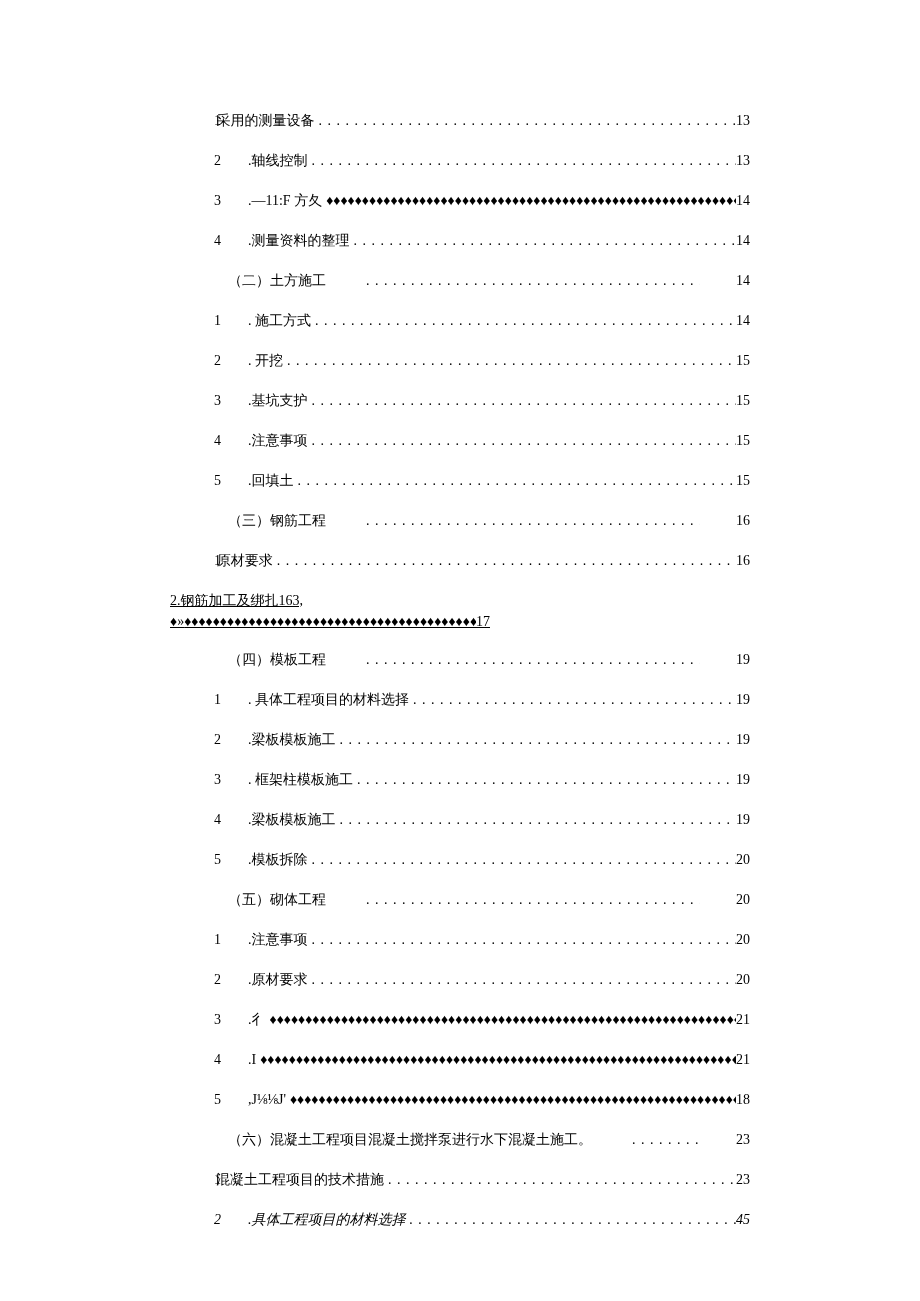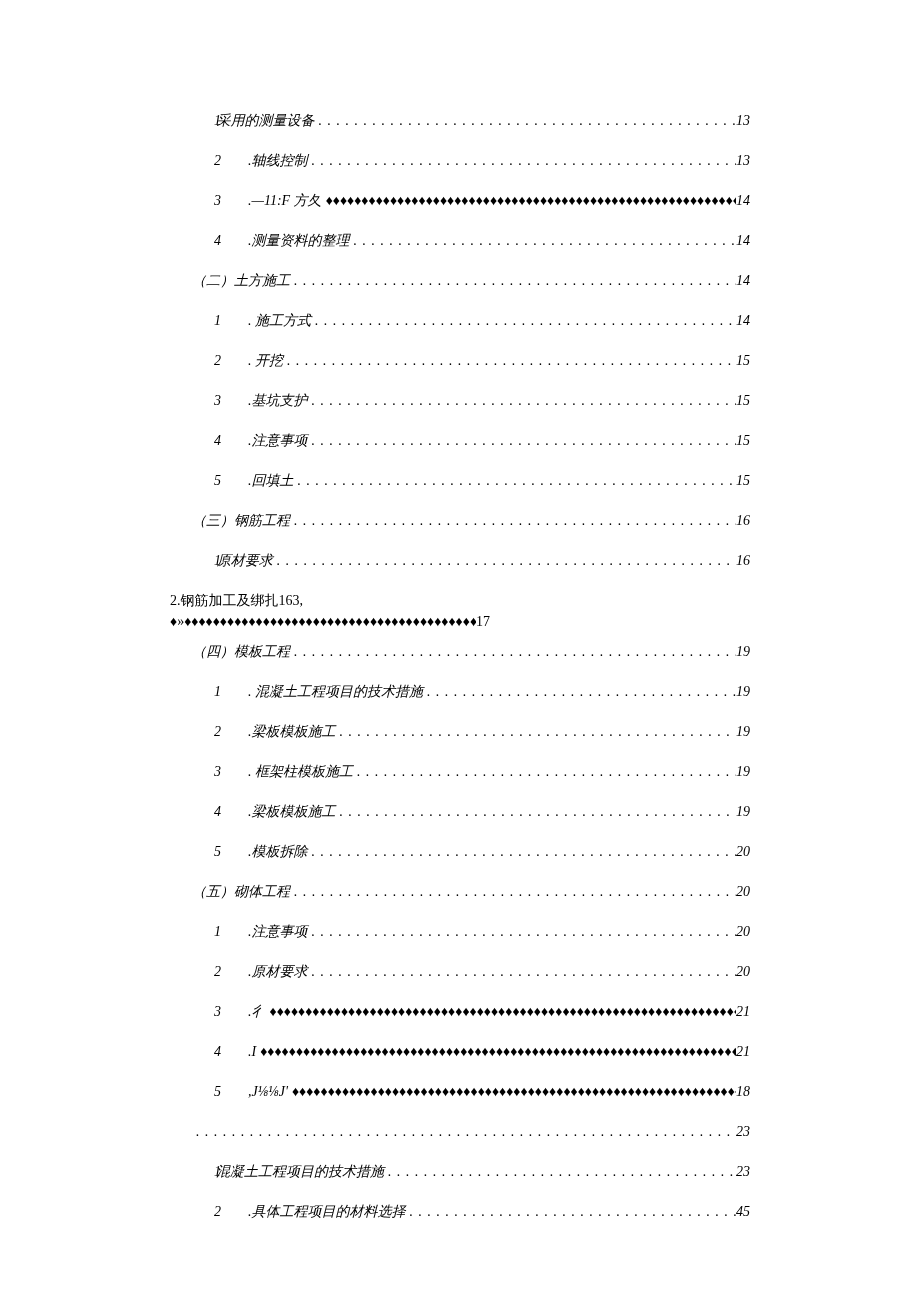--- a/index.html
+++ b/index.html
@@ -14,21 +14,20 @@
     padding: 110px 170px 80px 170px;
     width: 580px;
     font-size: 14px;
     line-height: 1.5;
   }
   .toc-line {
     display: flex;
     align-items: baseline;
     margin-bottom: 19px;
     white-space: nowrap;
-    font-style: italic;
   }
   .toc-line .num {
     display: inline-block;
     min-width: 34px;
   }
   .toc-line .num.wide {
     min-width: 0px;
   }
   .toc-line .label {
     white-space: nowrap;
@@ -37,29 +36,30 @@
     flex: 1 1 auto;
     overflow: hidden;
     letter-spacing: 1px;
     padding: 0 4px;
     min-width: 0;
   }
   .toc-line .page-no {
     white-space: nowrap;
   }
   .indent-1 { padding-left: 44px; }
-  .indent-2 { padding-left: 22px; }
+  .indent-2 { padding-left: 22px; gap: 36px; }
   .indent-0 { padding-left: 0px; }
   .diamond .dots {
     letter-spacing: 0px;
     font-family: Arial, sans-serif;
   }
   .italic { font-style: italic; }
   .wrapblock {
-    margin-bottom: 9px;
+    margin-bottom: 17px;
+    text-decoration: underline;
   }
   .wrapblock-line1 {
     display: flex;
     align-items: baseline;
     white-space: nowrap;
   }
   .spread {
     flex: 1 1 auto;
     text-align: justify;
     text-align-last: justify;
@@ -176,21 +176,21 @@
 
   <div id="list2">
       <div class="toc-line indent-2">
         <span class="num wide"></span>
         <span class="label">（四）模板工程</span>
         <span class="dots"> . . . . . . . . . . . . . . . . . . . . . . . . . . . . . . . . . . . . . . . . . . . . . . . . . . . . . . . . . . . . . . . . . . . . . . . . . . . . . . . . . . . . . . . . . . . . . . . . . . . . . . . . . . . . . . . . . . . . . . . . . . . . . . . .</span>
         <span class="page-no">19</span>
       </div>
       <div class="toc-line indent-1">
         <span class="num">1</span>
-        <span class="label">. 混凝土工程项目的技术措施</span>
+        <span class="label">. 具体工程项目的材料选择</span>
         <span class="dots"> . . . . . . . . . . . . . . . . . . . . . . . . . . . . . . . . . . . . . . . . . . . . . . . . . . . . . . . . . . . . . . . . . . . . . . . . . . . . . . . . . . . . . . . . . . . . . . . . . . . . . . . . . . . . . . . . . . . . . . . . . . . . . . . .</span>
         <span class="page-no">19</span>
       </div>
       <div class="toc-line indent-1">
         <span class="num">2</span>
         <span class="label">.梁板模板施工</span>
         <span class="dots"> . . . . . . . . . . . . . . . . . . . . . . . . . . . . . . . . . . . . . . . . . . . . . . . . . . . . . . . . . . . . . . . . . . . . . . . . . . . . . . . . . . . . . . . . . . . . . . . . . . . . . . . . . . . . . . . . . . . . . . . . . . . . . . . .</span>
         <span class="page-no">19</span>
       </div>
       <div class="toc-line indent-1">
@@ -242,20 +242,21 @@
         <span class="page-no">21</span>
       </div>
       <div class="toc-line indent-1 diamond fixedrow">
         <span class="num">5</span>
         <span class="label">,J⅛⅛J'</span>
         <span class="dots">♦♦♦♦♦♦♦♦♦♦♦♦♦♦♦♦♦♦♦♦♦♦♦♦♦♦♦♦♦♦♦♦♦♦♦♦♦♦♦♦♦♦♦♦♦♦♦♦♦♦♦♦♦♦♦♦♦♦♦♦♦♦♦♦♦♦♦♦♦♦♦♦♦♦♦♦♦♦♦♦♦♦♦♦♦♦♦♦♦♦♦♦♦♦♦♦♦♦♦♦♦♦♦♦♦♦♦♦♦♦♦♦♦♦♦♦♦♦♦♦♦♦♦♦♦♦♦♦</span>
         <span class="page-no">18</span>
       </div>
       <div class="toc-line indent-2">
         <span class="num wide"></span>
+        <span class="label">（六）混凝土工程项目混凝土搅拌泵进行水下混凝土施工。</span>
         <span class="dots"> . . . . . . . . . . . . . . . . . . . . . . . . . . . . . . . . . . . . . . . . . . . . . . . . . . . . . . . . . . . . . . . . . . . . . . . . . . . . . . . . . . . . . . . . . . . . . . . . . . . . . . . . . . . . . . . . . . . . . . . . . . . . . . . .</span>
         <span class="page-no">23</span>
       </div>
       <div class="toc-line indent-1">
         <span class="num wide">1</span>
         <span class="label">混凝土工程项目的技术措施</span>
         <span class="dots"> . . . . . . . . . . . . . . . . . . . . . . . . . . . . . . . . . . . . . . . . . . . . . . . . . . . . . . . . . . . . . . . . . . . . . . . . . . . . . . . . . . . . . . . . . . . . . . . . . . . . . . . . . . . . . . . . . . . . . . . . . . . . . . . .</span>
         <span class="page-no">23</span>
       </div>
       <div class="toc-line indent-1 italic">

